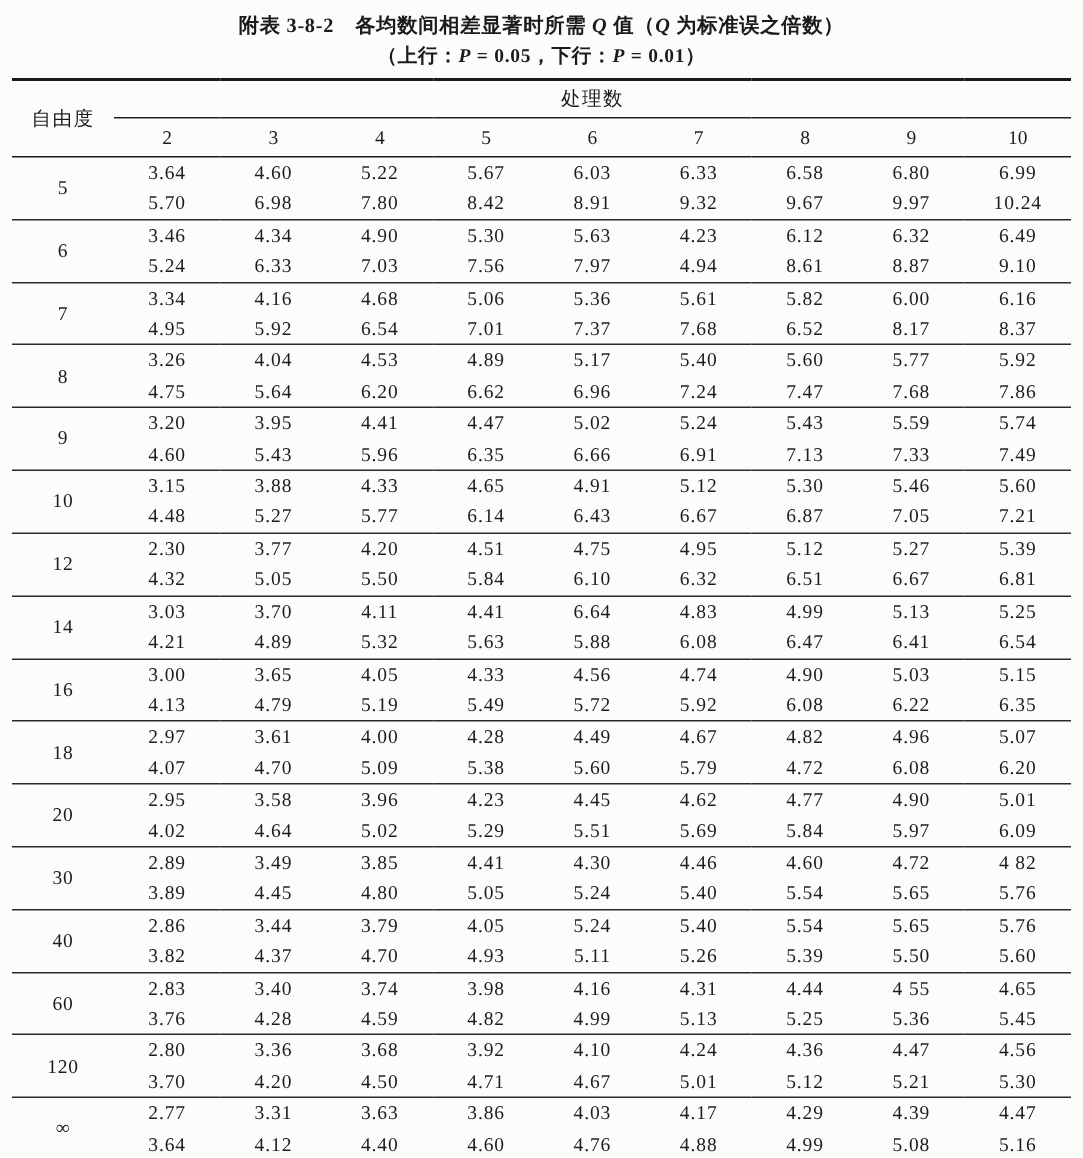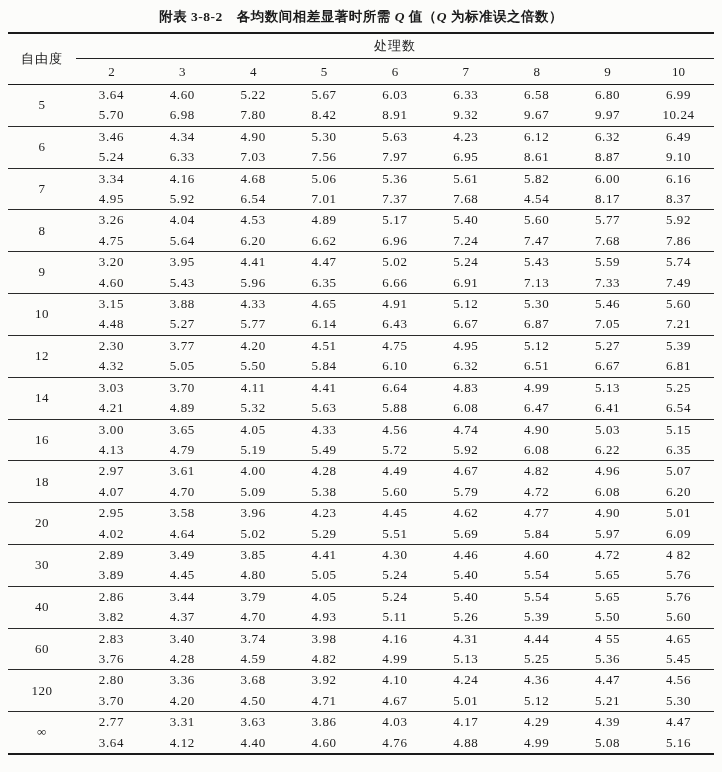--- a/index.html
+++ b/index.html
@@ -82,20 +82,23 @@
 </style>
 </head>
 <body>
 
 <div class="page">
 
   <div class="title-line">
     <span>附表 3-8-2</span><span>　各均数间相差显著时所需 </span><span class="ital">Q</span><span> 值（</span><span class="ital">Q</span><span> 为标准误之倍数）</span>
   </div>
 
+  <div class="subtitle-line">
+    <span>（上行：</span><span class="ital">P</span><span> = 0.05，下行：</span><span class="ital">P</span><span> = 0.01）</span>
+  </div>
 
   <table class="qtable">
     <colgroup>
       <col style="width:68px">
       <col>
         <col>
         <col>
         <col>
         <col>
         <col>
@@ -155,21 +158,21 @@
           <td>6.12</td>
           <td>6.32</td>
           <td>6.49</td>
         </tr>
         <tr>
           <td>5.24</td>
           <td>6.33</td>
           <td>7.03</td>
           <td>7.56</td>
           <td>7.97</td>
-          <td>6.95</td>
+          <td>4.94</td>
           <td>8.61</td>
           <td>8.87</td>
           <td>9.10</td>
         </tr>
         <tr class="group-start">
           <td class="df-cell" rowspan="2">7</td>
           <td>3.34</td>
           <td>4.16</td>
           <td>4.68</td>
           <td>5.06</td>
@@ -179,21 +182,21 @@
           <td>6.00</td>
           <td>6.16</td>
         </tr>
         <tr>
           <td>4.95</td>
           <td>5.92</td>
           <td>6.54</td>
           <td>7.01</td>
           <td>7.37</td>
           <td>7.68</td>
-          <td>4.54</td>
+          <td>6.52</td>
           <td>8.17</td>
           <td>8.37</td>
         </tr>
         <tr class="group-start">
           <td class="df-cell" rowspan="2">8</td>
           <td>3.26</td>
           <td>4.04</td>
           <td>4.53</td>
           <td>4.89</td>
           <td>5.17</td>

